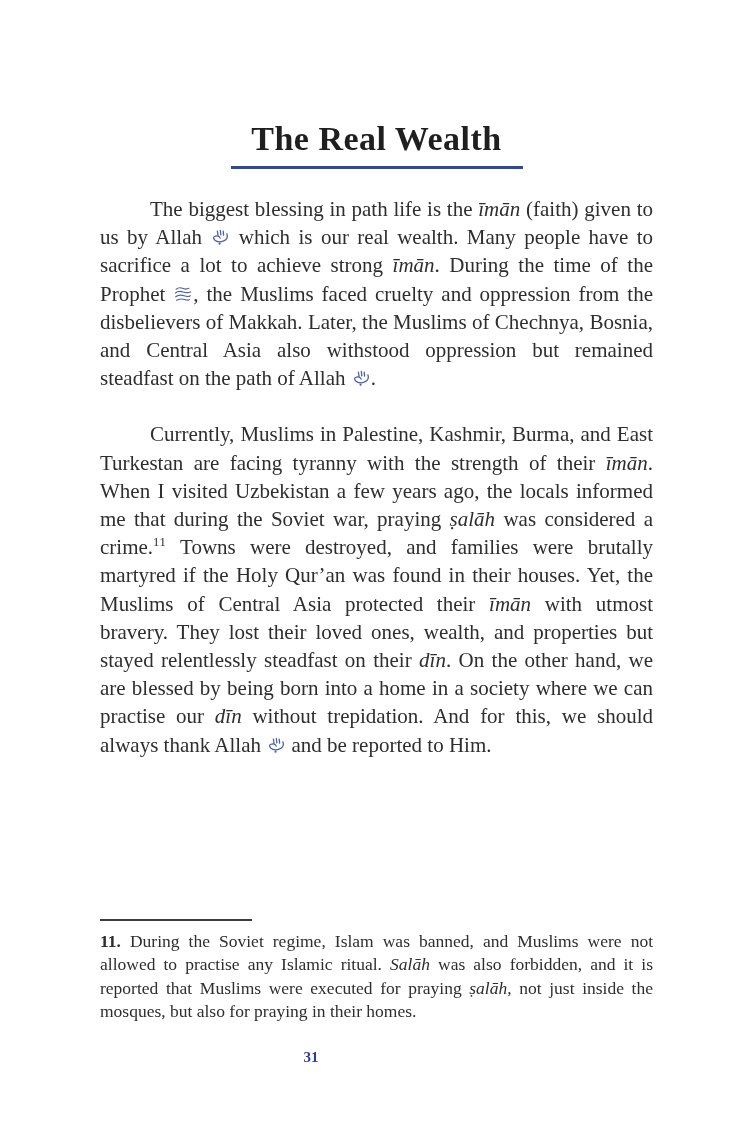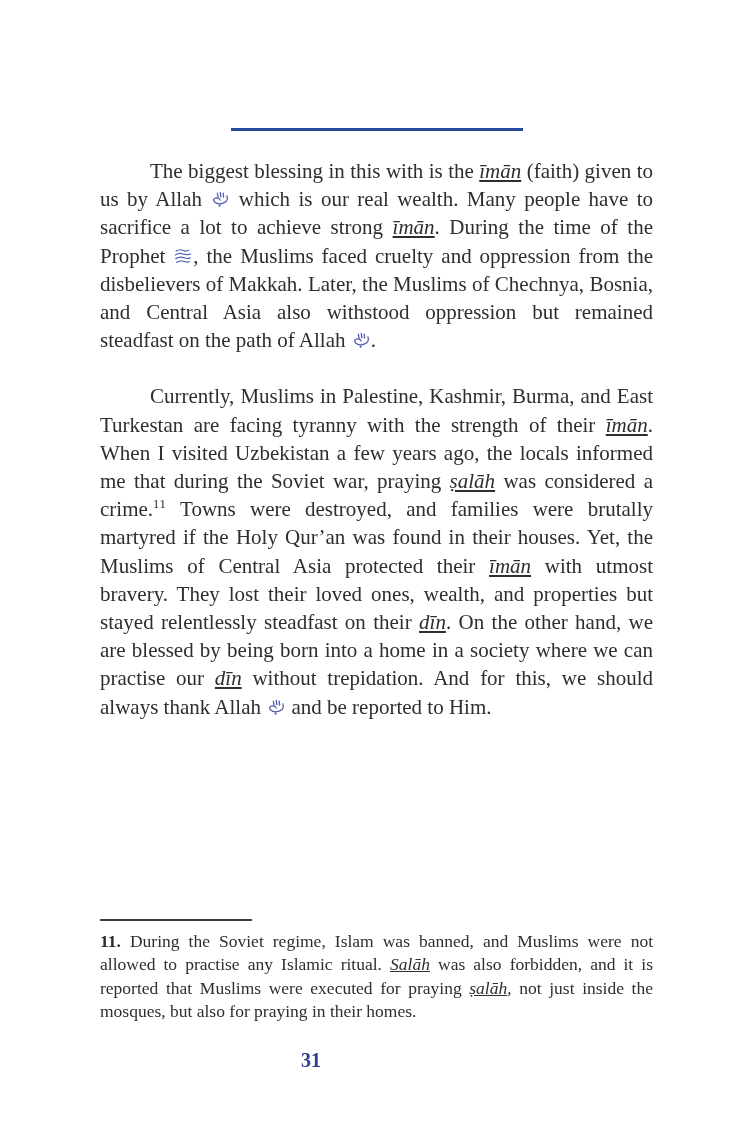--- a/index.html
+++ b/index.html
@@ -37,21 +37,21 @@
   p.body {
     margin: 0;
     font-size: 21px;
     line-height: 28.2px;
     text-align: justify;
     text-indent: 50px;
   }
   p.body.first { margin-top: 26px; }
   p.body + p.body { margin-top: 28px; }
 
-  .seg-i { font-style: italic; text-decoration: underline; }
+  .seg-i { font-style: italic; }
   .seg-b { font-weight: bold; }
   sup.seg-sup {
     font-size: 0.6em;
     line-height: 0;
     vertical-align: super;
     letter-spacing: 0.5px;
     margin-top: 8px;
   }
   .honorific {
     display: inline-block;
@@ -78,32 +78,33 @@
     font-size: 17.5px;
     line-height: 23.4px;
     text-align: justify;
   }
   .page-number {
     position: absolute;
     top: 1049px;
     left: 0;
     width: 622px;
     text-align: center;
-    font-size: 20px;
+    font-size: 15px;
     font-weight: bold;
     color: var(--page-number-blue, #2c3e92);
   }
 </style>
 </head>
 <body>
 
 <div class="page">
   <div class="content">
+    <h1 class="title">The Real Wealth</h1>
     <div class="title-underline"></div>
-    <p class="body first"><span class="seg-n">The biggest blessing in this with is the </span><span class="seg-i">īmān</span><span class="seg-n"> (faith) given to us by Allah </span><span class="honorific">
+    <p class="body first"><span class="seg-n">The biggest blessing in path life is the </span><span class="seg-i">īmān</span><span class="seg-n"> (faith) given to us by Allah </span><span class="honorific">
   <svg viewBox="0 0 18 16" xmlns="http://www.w3.org/2000/svg" aria-hidden="true">
     <g fill="none" stroke="currentColor" stroke-width="1.2" stroke-linecap="round">
       <path d="M6.5 2 L7.2 6"></path>
       <path d="M9.3 1.4 L9.8 5.6"></path>
       <path d="M12 2 L12.4 5.8"></path>
       <path d="M15.5 4.5 Q17.2 9.5 12.5 11.2 Q7 13.3 4 10.3 Q1.6 7.6 4.8 6.6 Q8.2 5.7 9.2 8.6"></path>
     </g>
     <circle cx="8.6" cy="13.8" r="1" fill="currentColor"></circle>
   </svg>
 </span><span class="seg-n"> which is our real wealth. Many people have to sacrifice a lot to achieve strong </span><span class="seg-i">īmān</span><span class="seg-n">. During the time of the Prophet </span><span class="honorific">

